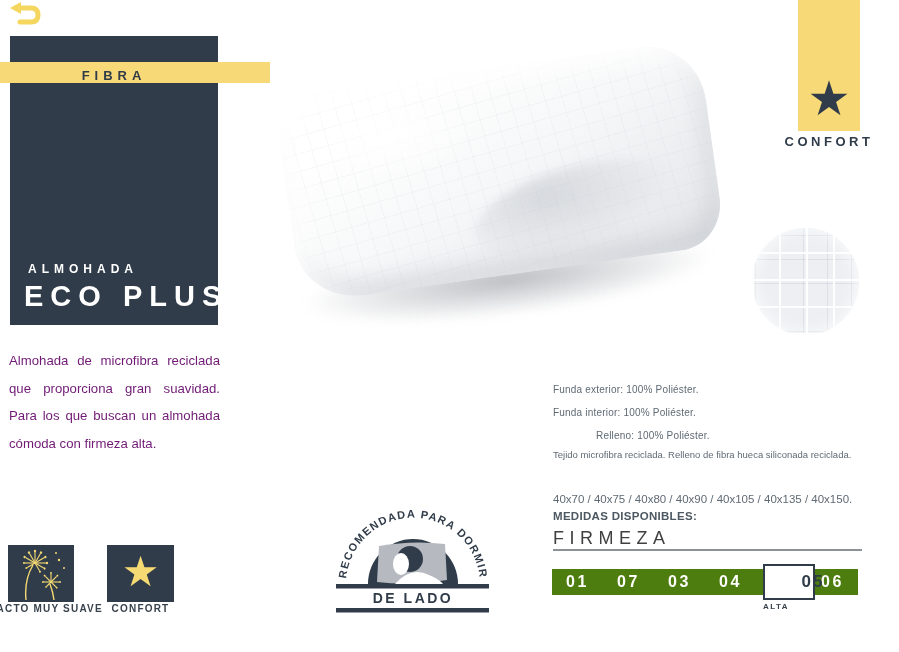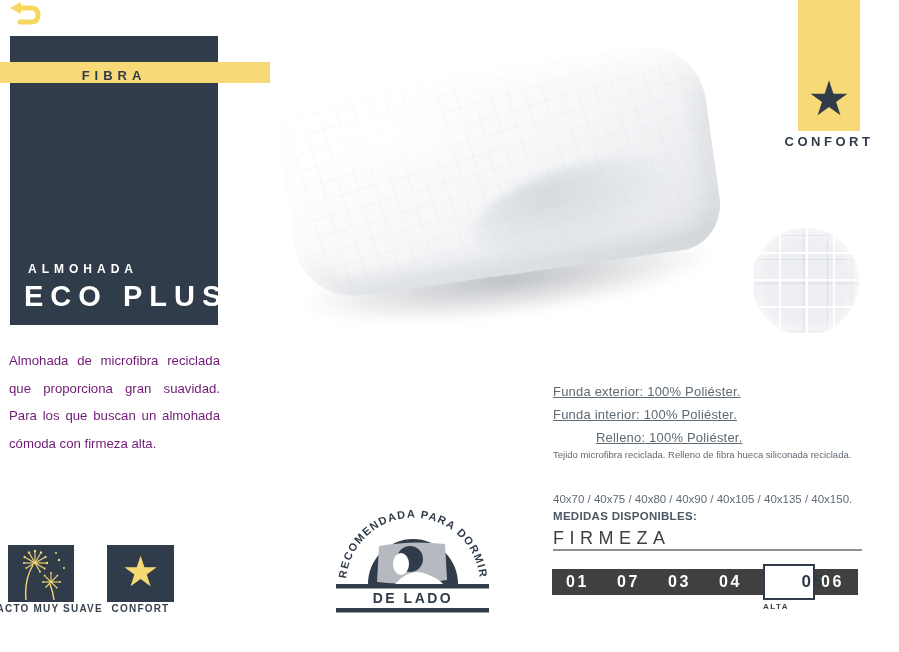--- a/index.html
+++ b/index.html
@@ -112,39 +112,39 @@
     background-image:
       repeating-linear-gradient(0deg,  rgba(255,255,255,.95) 0 2px, transparent 2px 27px),
       repeating-linear-gradient(90deg, rgba(255,255,255,.95) 0 2px, transparent 2px 27px),
       repeating-linear-gradient(0deg,  rgba(198,204,212,.45) 3px 4px, transparent 4px 27px),
       repeating-linear-gradient(90deg, rgba(198,204,212,.45) 3px 4px, transparent 4px 27px);
     box-shadow: inset 0 0 18px rgba(255,255,255,.9);
   }
 
   
   .specs { position:absolute; left:553px; top:379px; width:330px; color:#5f6a74; }
-  .spec-line { position:absolute; left:0; font-size:13px; letter-spacing:.2px; white-space:nowrap;text-decoration:underline; }
+  .spec-line { position:absolute; left:0; font-size:10px; letter-spacing:.2px; white-space:nowrap; }
   .spec-0 { top:5px; }
   .spec-1 { top:28px; }
   .spec-2 { top:51px;margin-left:43px; }
   .spec-note { position:absolute; left:0; top:70px; font-size:9.5px; white-space:nowrap; }
   .spec-medidas { position:absolute; left:0; top:91px; font-size:11.5px; font-weight:bold; color:#4d5862; letter-spacing:.3px;margin-top:40px; }
   .spec-sizes { position:absolute; left:0; top:114px; font-size:11.5px; white-space:nowrap; }
 
   
   .firmeza-heading {
     position:absolute; left:553px; top:528px;
     font-size:18px; font-weight:normal; letter-spacing:5.5px; color:#404040;
   }
   .firmeza-rule {
     position:absolute; left:553px; top:549px; width:309px; height:2px; background:#8d9298;
   }
   .firmeza-band {
     position:absolute; left:552px; top:569px; width:306px; height:26px;
-    background:#404040; display:flex;
+    background:#4d7c0f; display:flex;
   }
   .firmeza-cell {
     flex:1; display:flex; align-items:center; justify-content:center;
     color:#fefefc; font-size:16px; font-weight:bold; letter-spacing:2.5px;
   }
   .firmeza-selected-box {
     position:absolute; left:763px; top:564px; width:41px; height:36px;
     background:#ffffff; border:2px solid #303c49; z-index:2;
     display:flex; align-items:center; justify-content:center;
     color:#2f3b47; font-size:17px; font-weight:bold; letter-spacing:2px;padding-left:48px;

